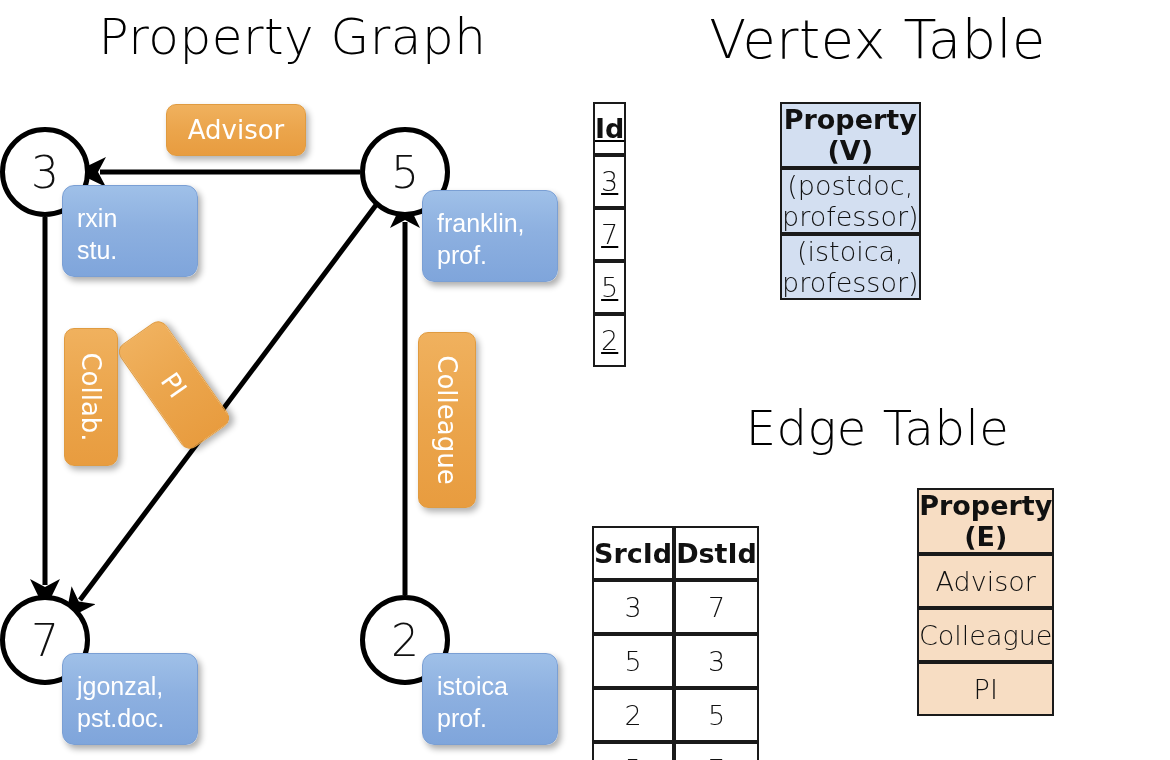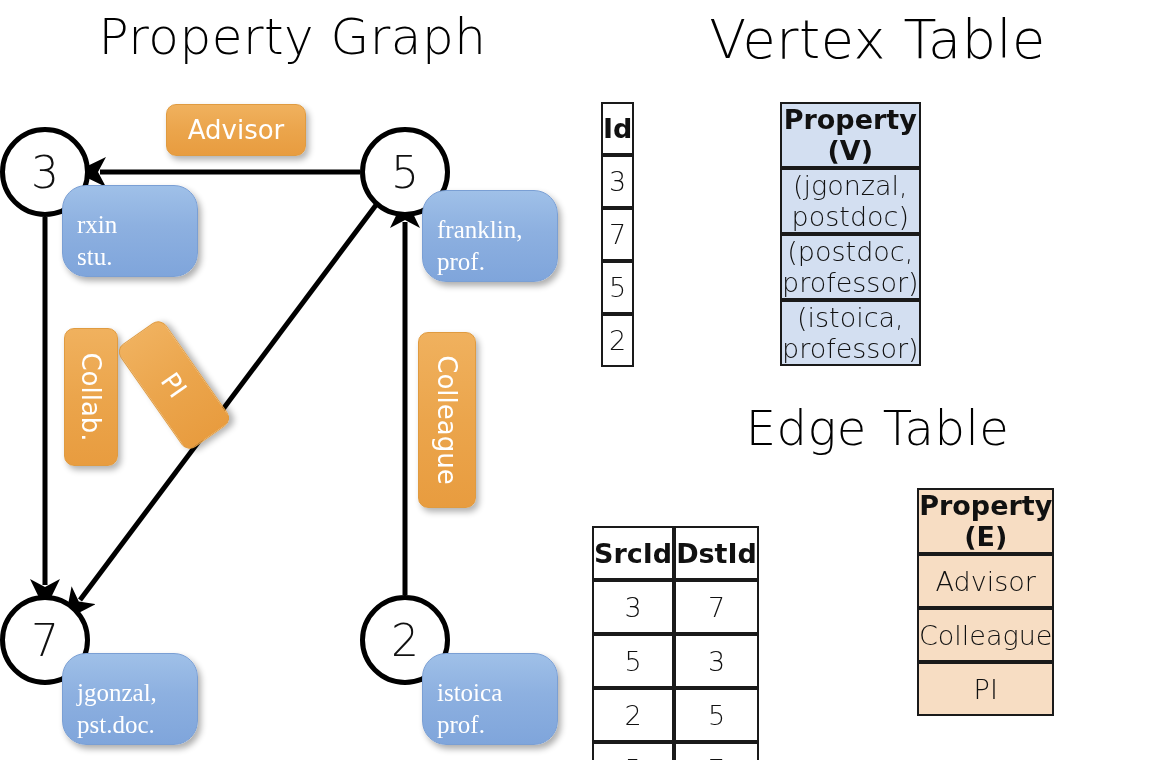--- a/index.html
+++ b/index.html
@@ -45,29 +45,29 @@
   }
   #node-3{left:0px;top:127px;}
   #node-5{left:360px;top:127px;}
   #node-7{left:0px;top:595px;}
   #node-2{left:360px;top:595px;}
 
   .prop-box{
     position:absolute;
     background:linear-gradient(180deg,#9fc0e8 0%,#8db0e0 45%,#7fa5db 100%);
     border:1px solid #7a9fd4;
-    border-radius:24px;
+    border-radius:12px;
     box-shadow:3px 4px 6px rgba(0,0,0,.32);
     color:#ffffff;
     font-size:25px;
     line-height:1.28;
-    padding:23px 14px 12px 14px;
+    padding:16px 14px 12px 14px;
     box-sizing:border-box;
     z-index:8;
-    font-family:Liberation Serif, serif;
+    font-family:Liberation Sans, sans-serif;
   }
   #prop-box-3{left:62px;top:185px;width:136px;height:92px;}
   #prop-box-5{left:422px;top:190px;width:136px;height:92px;}
   #prop-box-7{left:62px;top:653px;width:136px;height:92px;}
   #prop-box-2{left:422px;top:653px;width:136px;height:92px;}
 
   .edge-badge{
     position:absolute;
     background:linear-gradient(180deg,#f0b15e 0%,#eba54c 50%,#e89c3f 100%);
     border:1px solid #e09b40;
@@ -99,21 +99,21 @@
     font-family:"DejaVu Sans", sans-serif;
     font-weight:300;
     font-size:27px;
     padding:0;
     box-sizing:border-box;
   }
   table.grid th{font-weight:700;font-size:27px;}
 
   
   #vertex-table{left:593px;top:102px;}
-  #vt-id{position:absolute;left:8px;top:0;}
+  #vt-id{position:absolute;left:0;top:0;text-decoration:underline;}
   #vt-prop{position:absolute;left:187px;top:0;}
   #vt-id td,#vt-id th{width:180px;height:53px;background:#ffffff;}
   #vt-prop td,#vt-prop th{width:385px;height:53px;background:#d3dff1;}
 
   #edge-table{left:592px;top:488px;}
   #et-src{position:absolute;left:0;top:0;margin-top:38px;}
   #et-prop{position:absolute;left:325px;top:0;}
   #et-src td,#et-src th{width:150px;height:54px;background:#ffffff;}
   #et-prop td,#et-prop th{width:248px;height:54px;background:#f7ddc3;}
 </style>
@@ -208,23 +208,20 @@
       </tr>
     </tbody>
       </table>
 
     <table class="grid" id="vt-prop">
       <tbody>
           <tr>
         <th>Property (V)</th>
       </tr>
       <tr>
-        <td>(jgonzal, postdoc)</td>
-      </tr>
-      <tr>
         <td>(postdoc, professor)</td>
       </tr>
       <tr>
         <td>(istoica, professor)</td>
       </tr>
     </tbody>
       </table>
   </div>
 
   <div class="tblwrap" id="edge-table">

